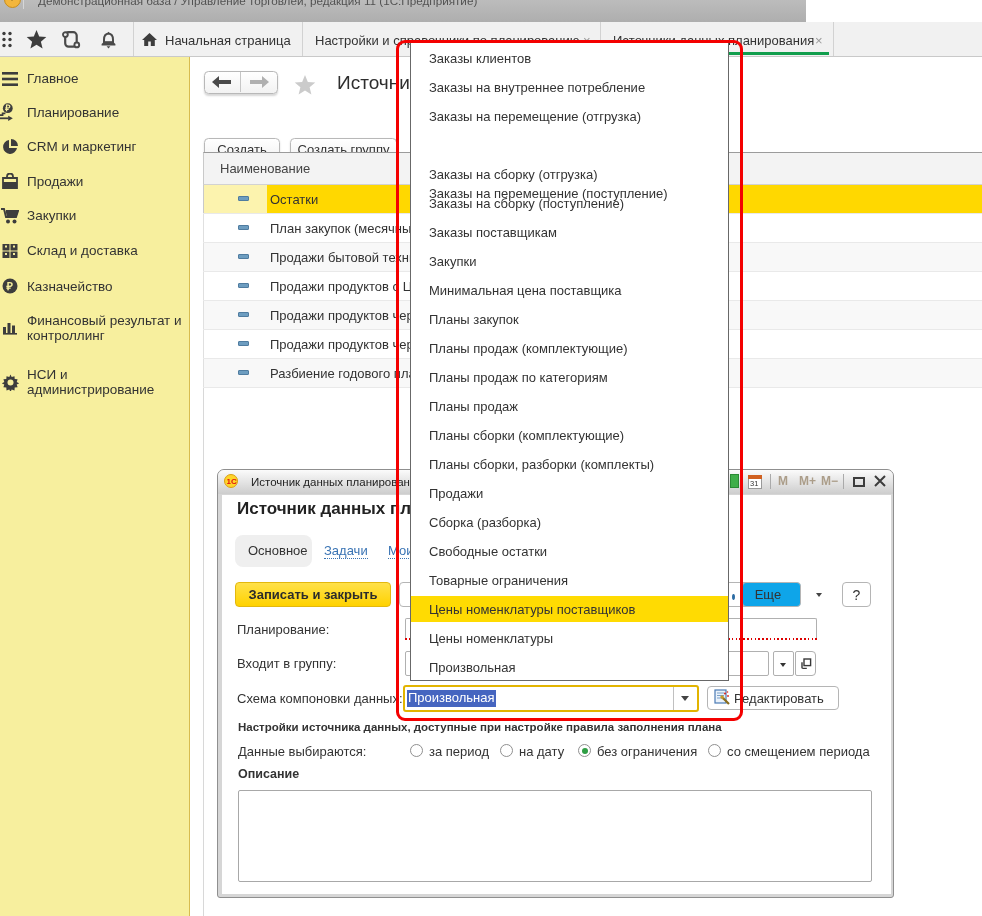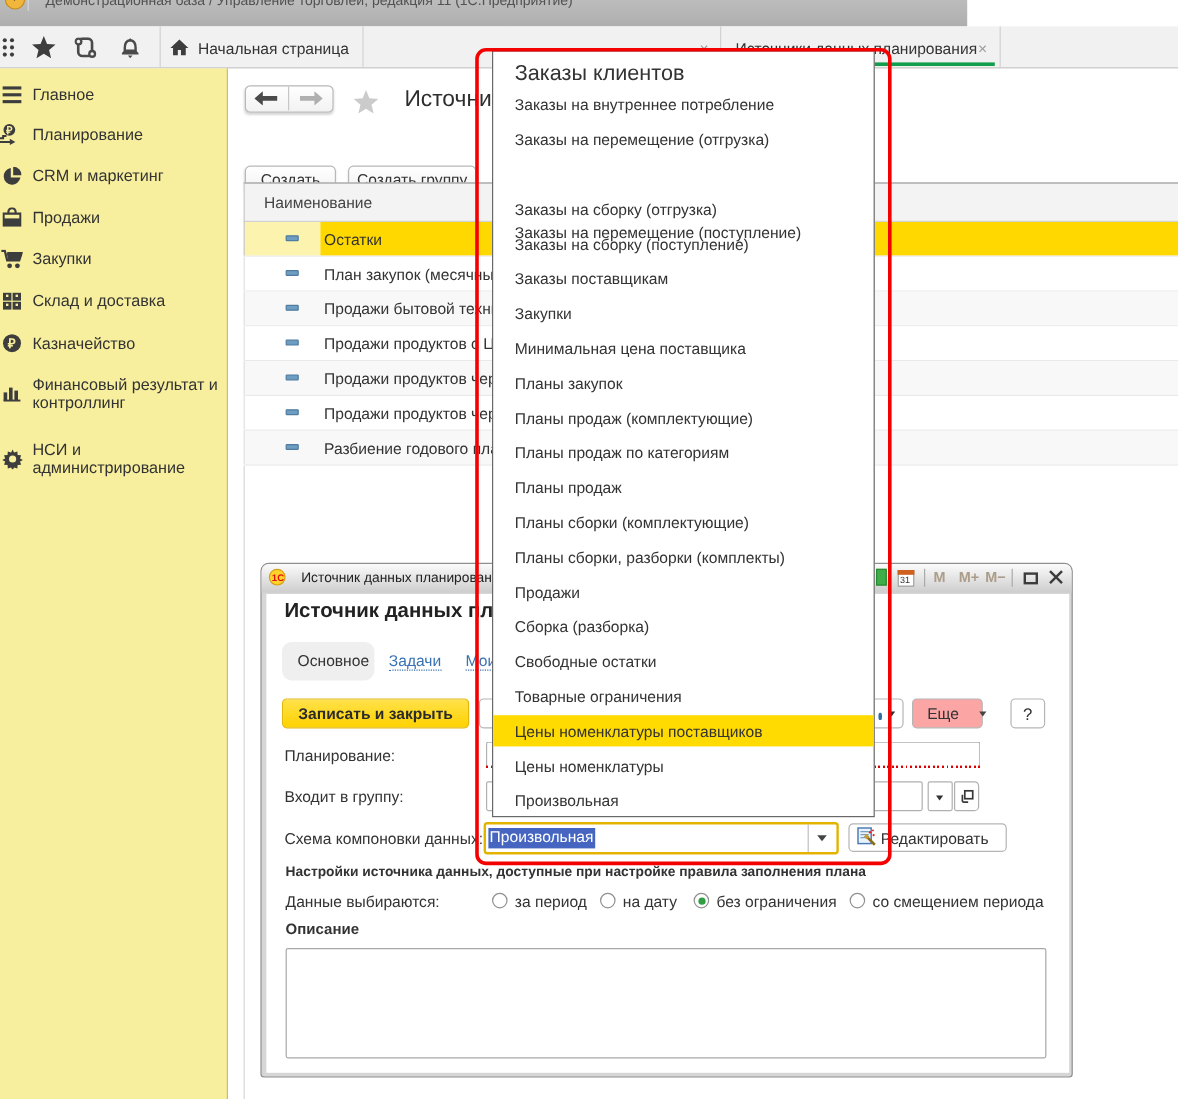--- a/index.html
+++ b/index.html
@@ -55,20 +55,21 @@
       <path d="M8.6 16.3 L12.4 16.3 L10.5 18.6 Z" fill="#4a4a4a"></path>
     </svg>
     <div class="vline" style="left:133px;top:0;height:34px;"></div>
 
     <svg class="abs" style="left:141px;top:9px" width="17" height="17" viewBox="0 0 17 17">
       <path d="M8.5 2 L16 9 h-2.2 v6 h-4 v-4.4 h-2.6 v4.4 h-4 v-6 H1 Z" fill="#3d3d3d"></path>
     </svg>
     <div class="abs txt" style="left:165px;top:11px;font-size:13px;">Начальная страница</div>
     <div class="vline" style="left:302px;top:0;height:34px;"></div>
 
+    <div class="abs txt" style="left:315px;top:11px;font-size:13px;">Настройки и справочники по планированию</div>
     <div class="abs txt" style="left:583px;top:11px;font-size:13px;color:#9a9a9a;">×</div>
     <div class="vline" style="left:600px;top:0;height:34px;"></div>
 
     <div class="abs txt" style="left:613px;top:11px;font-size:13px;">Источники данных планирования</div>
     <div class="abs txt" style="left:815px;top:11px;font-size:13px;color:#9a9a9a;">×</div>
     <div class="abs" style="left:600px;top:30px;width:229px;height:3px;background:#119e4d;"></div>
     <div class="vline" style="left:833px;top:0;height:34px;"></div>
   </div>
 
   <div class="abs" style="left:0;top:57px;width:190px;height:859px;background:#f7ef9e;border-right:1.5px solid #d8bc50;box-sizing:border-box;">
@@ -236,21 +237,21 @@
       <div class="abs" style="left:17px;top:65px;width:77px;height:32px;background:#efefef;border-radius:8px;"></div>
       <div class="abs txt" style="left:30px;top:73px;font-size:13px;">Основное</div>
       <div class="abs txt" style="left:106px;top:73px;font-size:13px;color:#3973b4;border-bottom:1px dotted #3973b4;">Задачи</div>
       <div class="abs txt" style="left:170px;top:73px;font-size:13px;color:#3973b4;border-bottom:1px dotted #3973b4;">Мои заметки</div>
 
       <div class="abs" style="left:17px;top:112px;width:156px;height:25px;background:linear-gradient(#ffe14a,#ffd200);border:1px solid #e3b80e;border-radius:4px;box-sizing:border-box;display:flex;align-items:center;justify-content:center;font-size:13px;font-weight:bold;color:#2b2b2b;">Записать и закрыть</div>
       <div class="abs" style="left:181px;top:112px;width:70px;height:25px;background:#fff;border:1px solid #b5b5b5;border-radius:4px;box-sizing:border-box;"></div>
       <div class="abs" style="left:470px;top:112px;width:65px;height:25px;background:#fff;border:1px solid #b5b5b5;border-radius:4px;box-sizing:border-box;"></div>
         <div class="abs" style="left:514px;top:124px;width:2.5px;height:6px;border-radius:50%;background:#2e6da4;"></div>
       <div class="abs" style="left:522px;top:123px;width:0;height:0;border-left:3.5px solid transparent;border-right:3.5px solid transparent;border-top:4.5px solid #333;"></div>
-      <div class="abs" style="left:542px;top:112px;width:59px;height:25px;background:#fca5a5;border:1px solid #b5b5b5;border-radius:4px;box-sizing:border-box;display:flex;align-items:center;justify-content:center;font-size:13px;color:#333;">Еще&nbsp;&nbsp;</div>
+      <div class="abs" style="left:524px;top:112px;width:59px;height:25px;background:#0ea5e9;border:1px solid #b5b5b5;border-radius:4px;box-sizing:border-box;display:flex;align-items:center;justify-content:center;font-size:13px;color:#333;">Еще&nbsp;&nbsp;</div>
       <div class="abs" style="left:598px;top:123px;width:0;height:0;border-left:3.5px solid transparent;border-right:3.5px solid transparent;border-top:4.5px solid #444;"></div>
       <div class="abs" style="left:624px;top:112px;width:29px;height:25px;background:#fff;border:1px solid #b5b5b5;border-radius:4px;box-sizing:border-box;display:flex;align-items:center;justify-content:center;font-size:14px;color:#333;">?</div>
 
       <div class="abs txt" style="left:19px;top:152px;font-size:13px;">Планирование:</div>
       <div class="abs" style="left:187px;top:148px;width:412px;height:22px;background:#fff;border:1px solid #b0b0b0;border-bottom:none;border-radius:2px 2px 0 0;box-sizing:border-box;"></div>
         <div class="abs" style="left:187px;top:168px;width:412px;height:2px;background:repeating-linear-gradient(90deg,#dd0000 0 1.6px,transparent 1.6px 3.8px);"></div>
       <div class="abs txt" style="left:19px;top:186px;font-size:13px;">Входит в группу:</div>
       <div class="abs" style="left:187px;top:181px;width:364px;height:25px;background:#fff;border:1px solid #b0b0b0;border-radius:2px;box-sizing:border-box;"></div>
       <div class="abs" style="left:555px;top:181px;width:21px;height:25px;background:#fff;border:1px solid #b0b0b0;border-radius:2px;box-sizing:border-box;"></div>
       <div class="abs" style="left:562px;top:192.5px;width:0;height:0;border-left:3.5px solid transparent;border-right:3.5px solid transparent;border-top:4.5px solid #333;"></div>
@@ -293,21 +294,21 @@
       <div class="abs" style="left:363.5px;top:277.5px;width:6px;height:6px;border-radius:50%;background:#2f9e44;"></div>
       <div class="abs txt" style="left:379px;top:274px;font-size:13px;">без ограничения</div>
       <div class="abs" style="left:490px;top:274px;width:13px;height:13px;border-radius:50%;background:#fff;border:1px solid #909090;box-sizing:border-box;"></div>
       <div class="abs txt" style="left:509px;top:274px;font-size:13px;">со смещением периода</div>
       <div class="abs txt" style="left:20px;top:297px;font-size:12.5px;font-weight:bold;">Описание</div>
       <div class="abs" style="left:20px;top:320px;width:634px;height:92px;background:#fff;border:1px solid #a8a8a8;border-radius:2px;box-sizing:border-box;"></div>
     </div>
   </div>
 
   <div id="dropdown" class="abs" style="left:410px;top:42px;width:319px;height:639px;background:#fff;border:1px solid #686868;box-sizing:border-box;z-index:10;">
-    <div class="abs txt" style="left:18px;top:8px;font-size:18px;text-align:center;">Заказы клиентов</div>
+    <div class="abs txt" style="left:18px;top:8px;font-size:13px;text-align:center;">Заказы клиентов</div>
     <div class="abs txt" style="left:18px;top:37px;font-size:13px;">Заказы на внутреннее потребление</div>
     <div class="abs txt" style="left:18px;top:66px;font-size:13px;">Заказы на перемещение (отгрузка)</div>
     <div class="abs txt" style="left:18px;top:95px;font-size:13px;margin-top:48px;">Заказы на перемещение (поступление)</div>
     <div class="abs txt" style="left:18px;top:124px;font-size:13px;">Заказы на сборку (отгрузка)</div>
     <div class="abs txt" style="left:18px;top:153px;font-size:13px;">Заказы на сборку (поступление)</div>
     <div class="abs txt" style="left:18px;top:182px;font-size:13px;">Заказы поставщикам</div>
     <div class="abs txt" style="left:18px;top:211px;font-size:13px;">Закупки</div>
     <div class="abs txt" style="left:18px;top:240px;font-size:13px;">Минимальная цена поставщика</div>
     <div class="abs txt" style="left:18px;top:269px;font-size:13px;">Планы закупок</div>
     <div class="abs txt" style="left:18px;top:298px;font-size:13px;">Планы продаж (комплектующие)</div>

